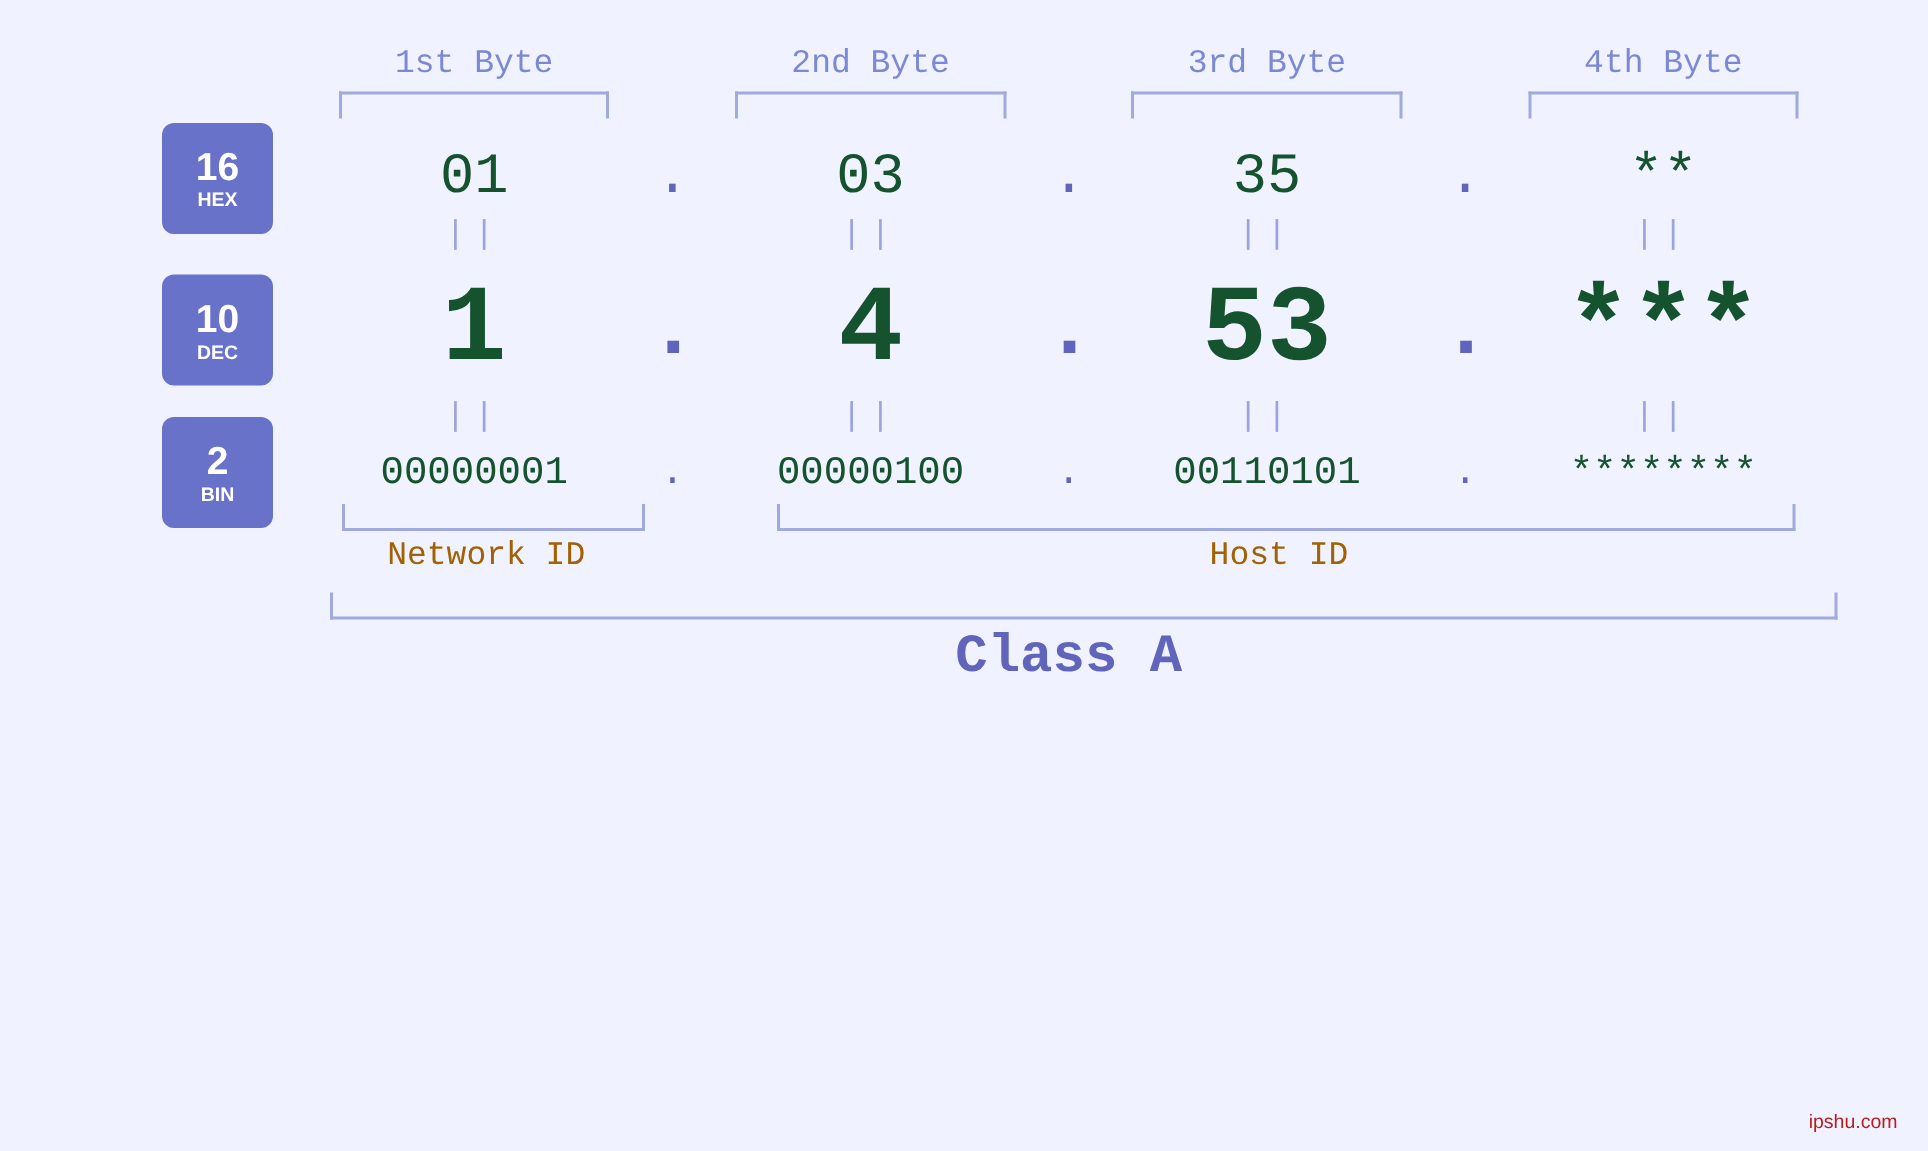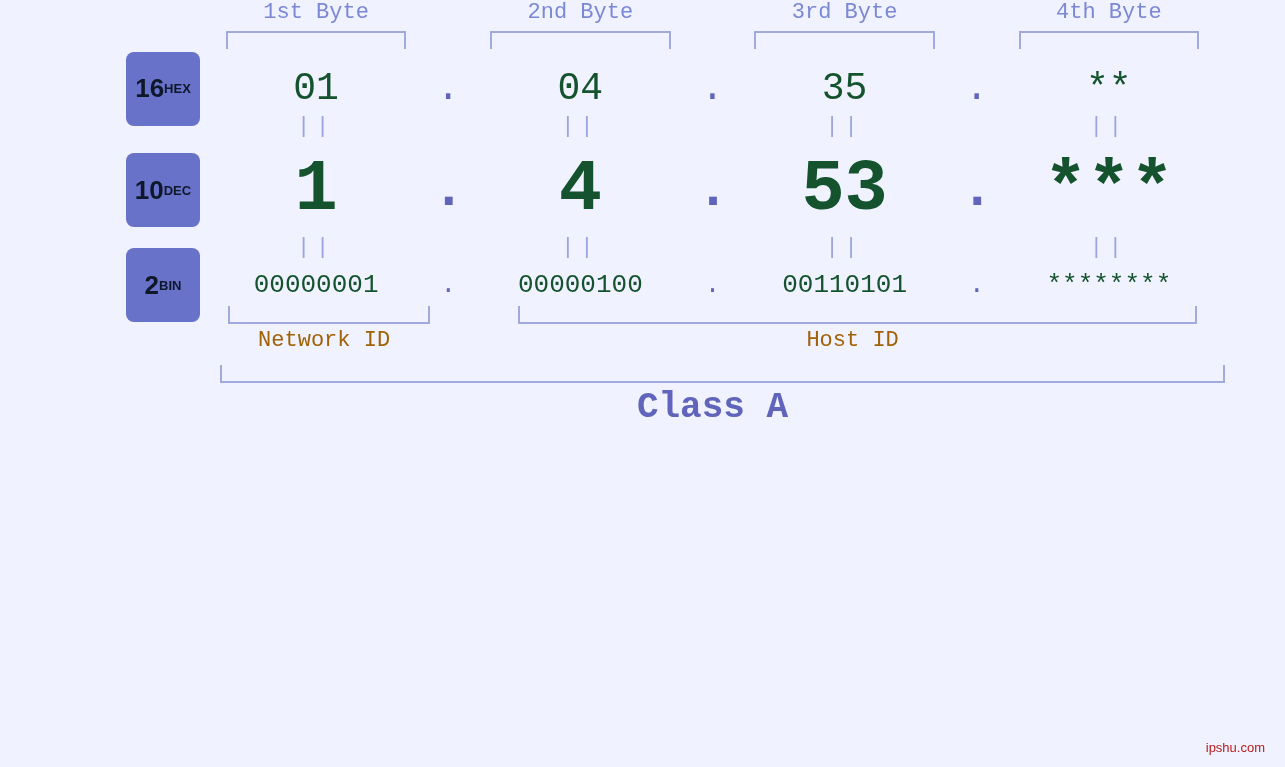--- a/index.html
+++ b/index.html
@@ -22,20 +22,21 @@
       align-items: center;
       padding: 0 60px;
     }
 
     
     .byte-headers {
       display: flex;
       width: 100%;
       justify-content: center;
       padding-left: 140px;
+      margin-top: 30px;
     }
 
     .byte-label {
       flex: 1;
       text-align: center;
       color: #7b88d4;
       font-size: 22px;
       font-family: 'Courier New', Courier, monospace;
     }
 
@@ -59,24 +60,24 @@
       position: absolute;
       left: 48px;
     }
 
     .badge {
       width: 74px;
       height: 74px;
       background: #6872c8;
       border-radius: 8px;
       display: flex;
-      align-items: center;
-      justify-content: center;
-      color: #0f172a;
-      margin-left: 18px;
+      flex-direction: column;
+      align-items: center;
+      justify-content: center;
+      color: #ffffff;
     }
 
     .badge-num {
       font-size: 26px;
       font-weight: bold;
       font-family: Arial, sans-serif;
       line-height: 1.1;
     }
 
     .badge-text {
@@ -241,21 +242,21 @@
   <div style="position:relative; width:100%; margin-top:18px;">
     <div class="base-badge" style="top:50%; transform:translateY(-50%);">
       <div class="badge">
         <span class="badge-num">16</span>
         <span class="badge-text">HEX</span>
       </div>
     </div>
     <div class="grid-row">
       <div class="value-cell val-hex">01</div>
       <div class="dot-cell">.</div>
-      <div class="value-cell val-hex">04</div>
+      <div class="value-cell val-hex">03</div>
       <div class="dot-cell">.</div>
       <div class="value-cell val-hex">35</div>
       <div class="dot-cell">.</div>
       <div class="value-cell val-hex">**</div>
     </div>
   </div>
 
   <div class="grid-row" style="margin-top:4px;">
     <div class="eq-cell">||</div>
     <div class="eq-dot"></div>

